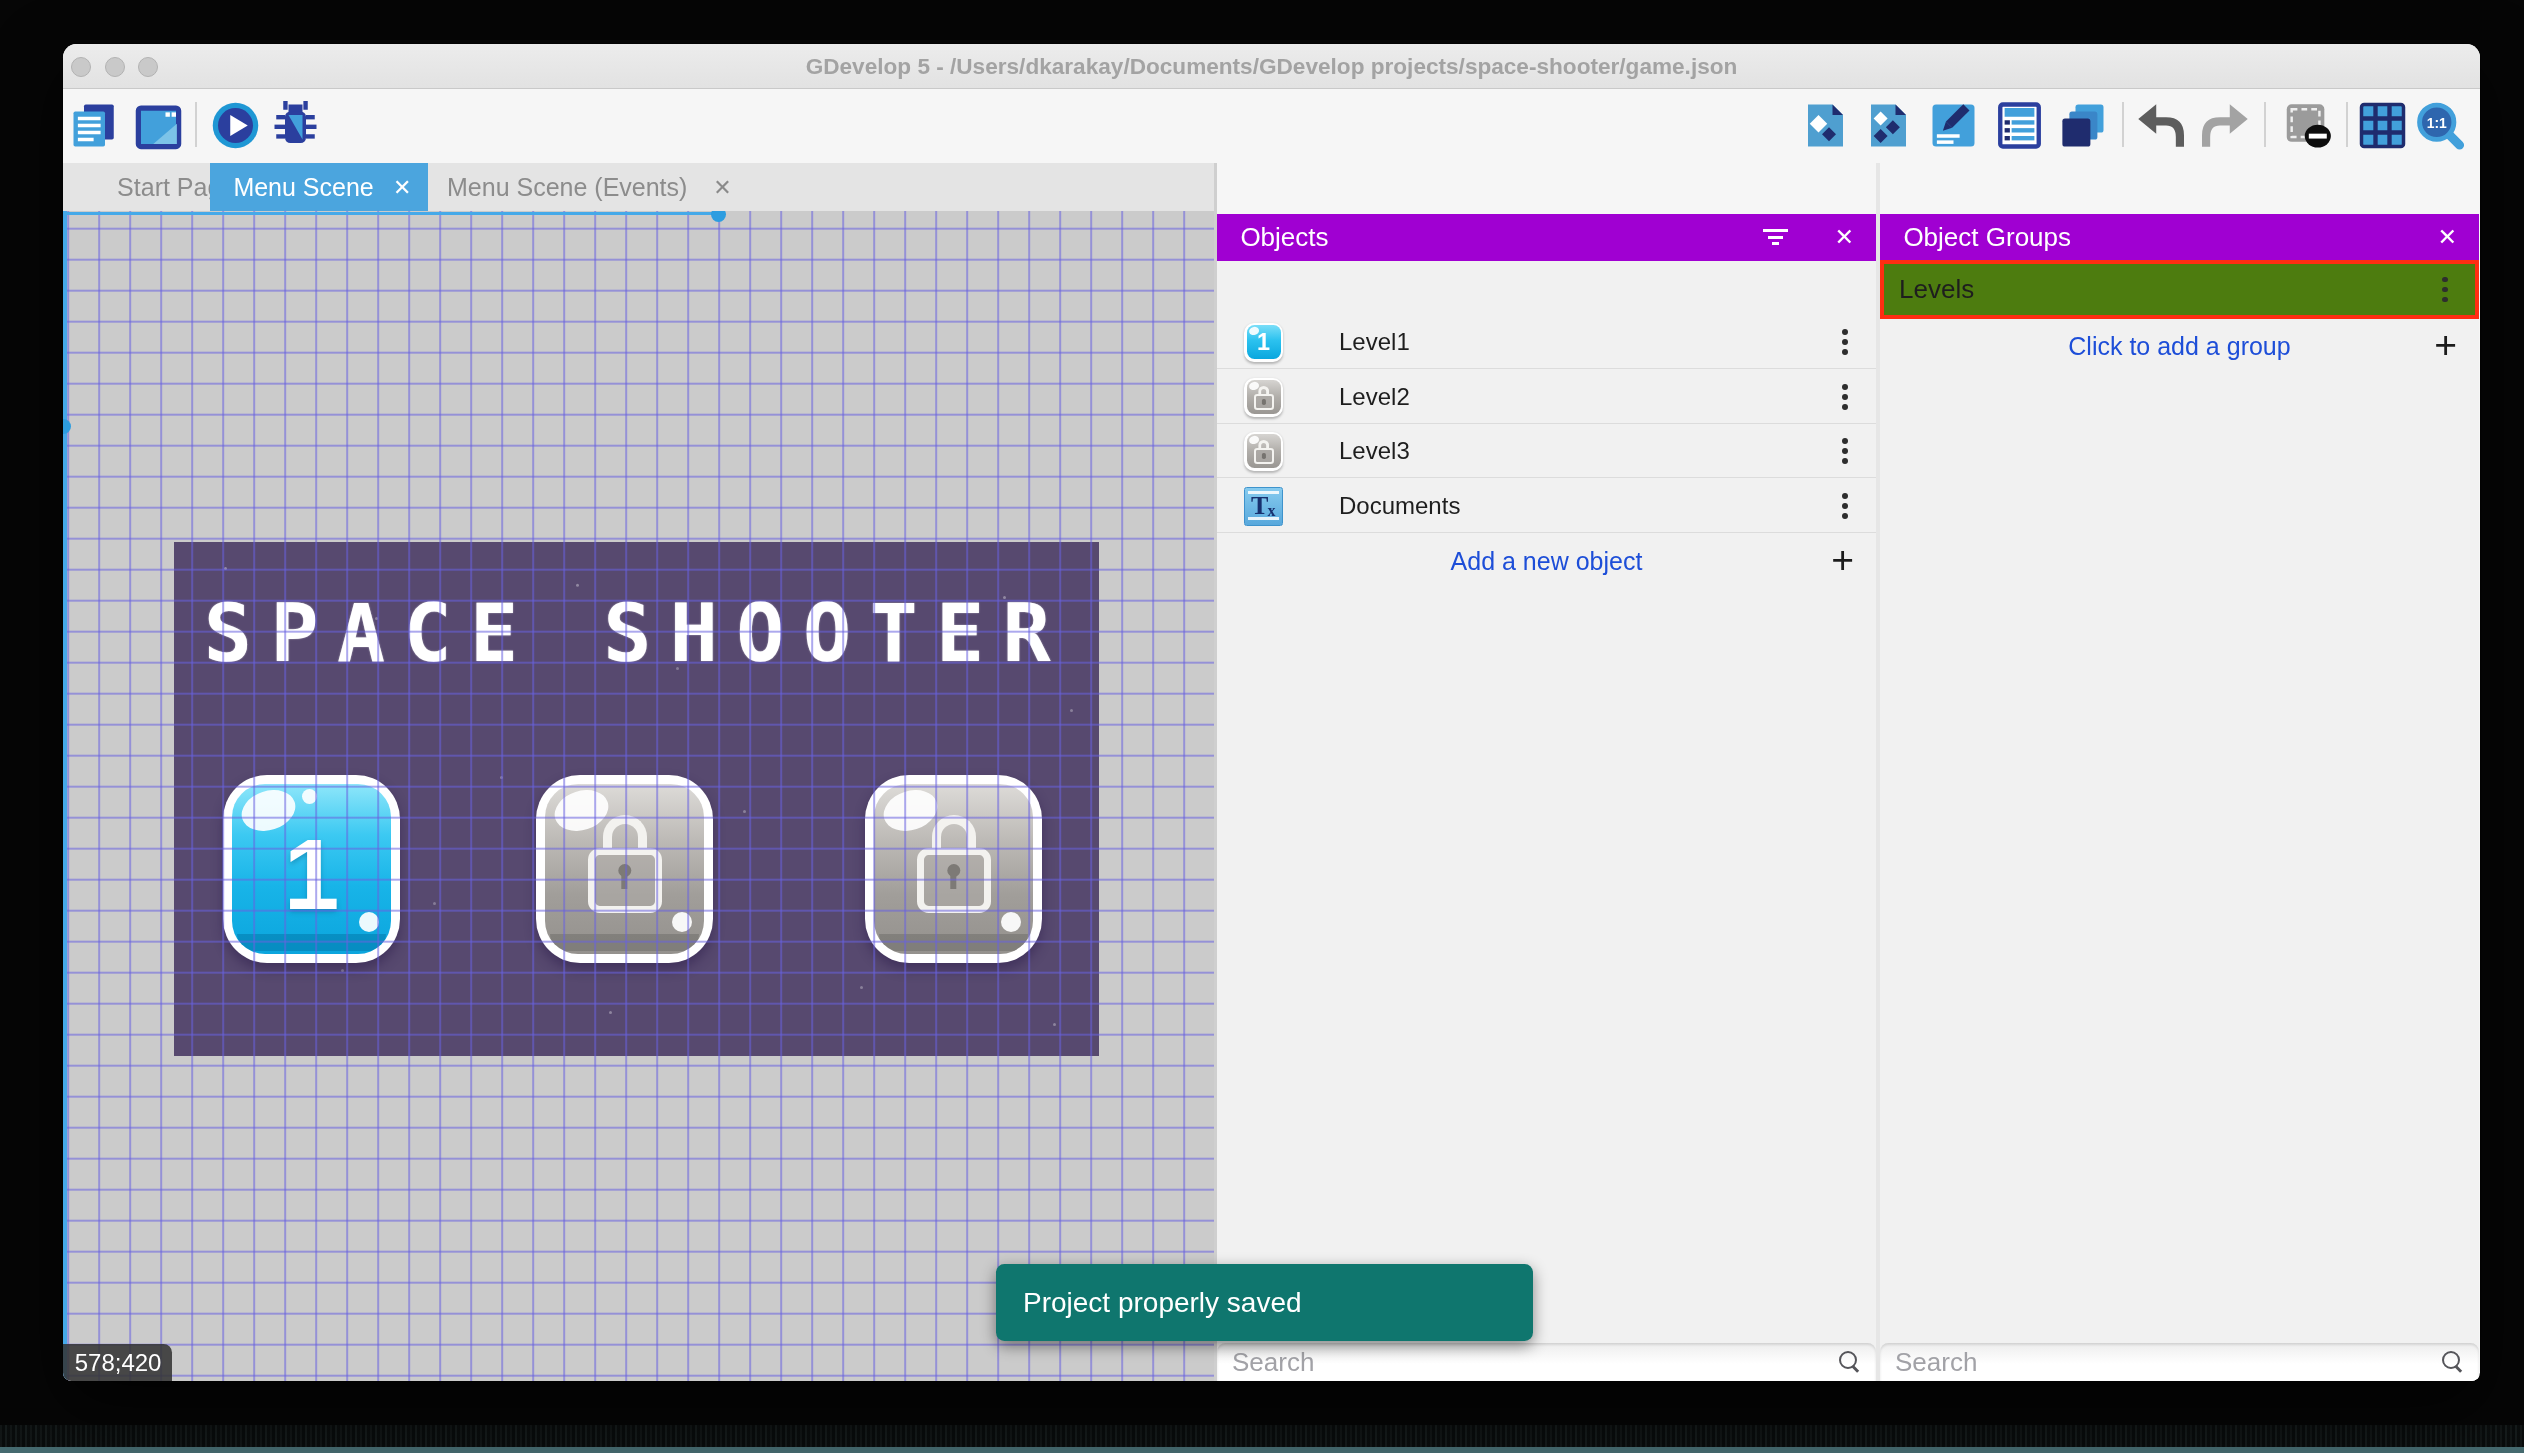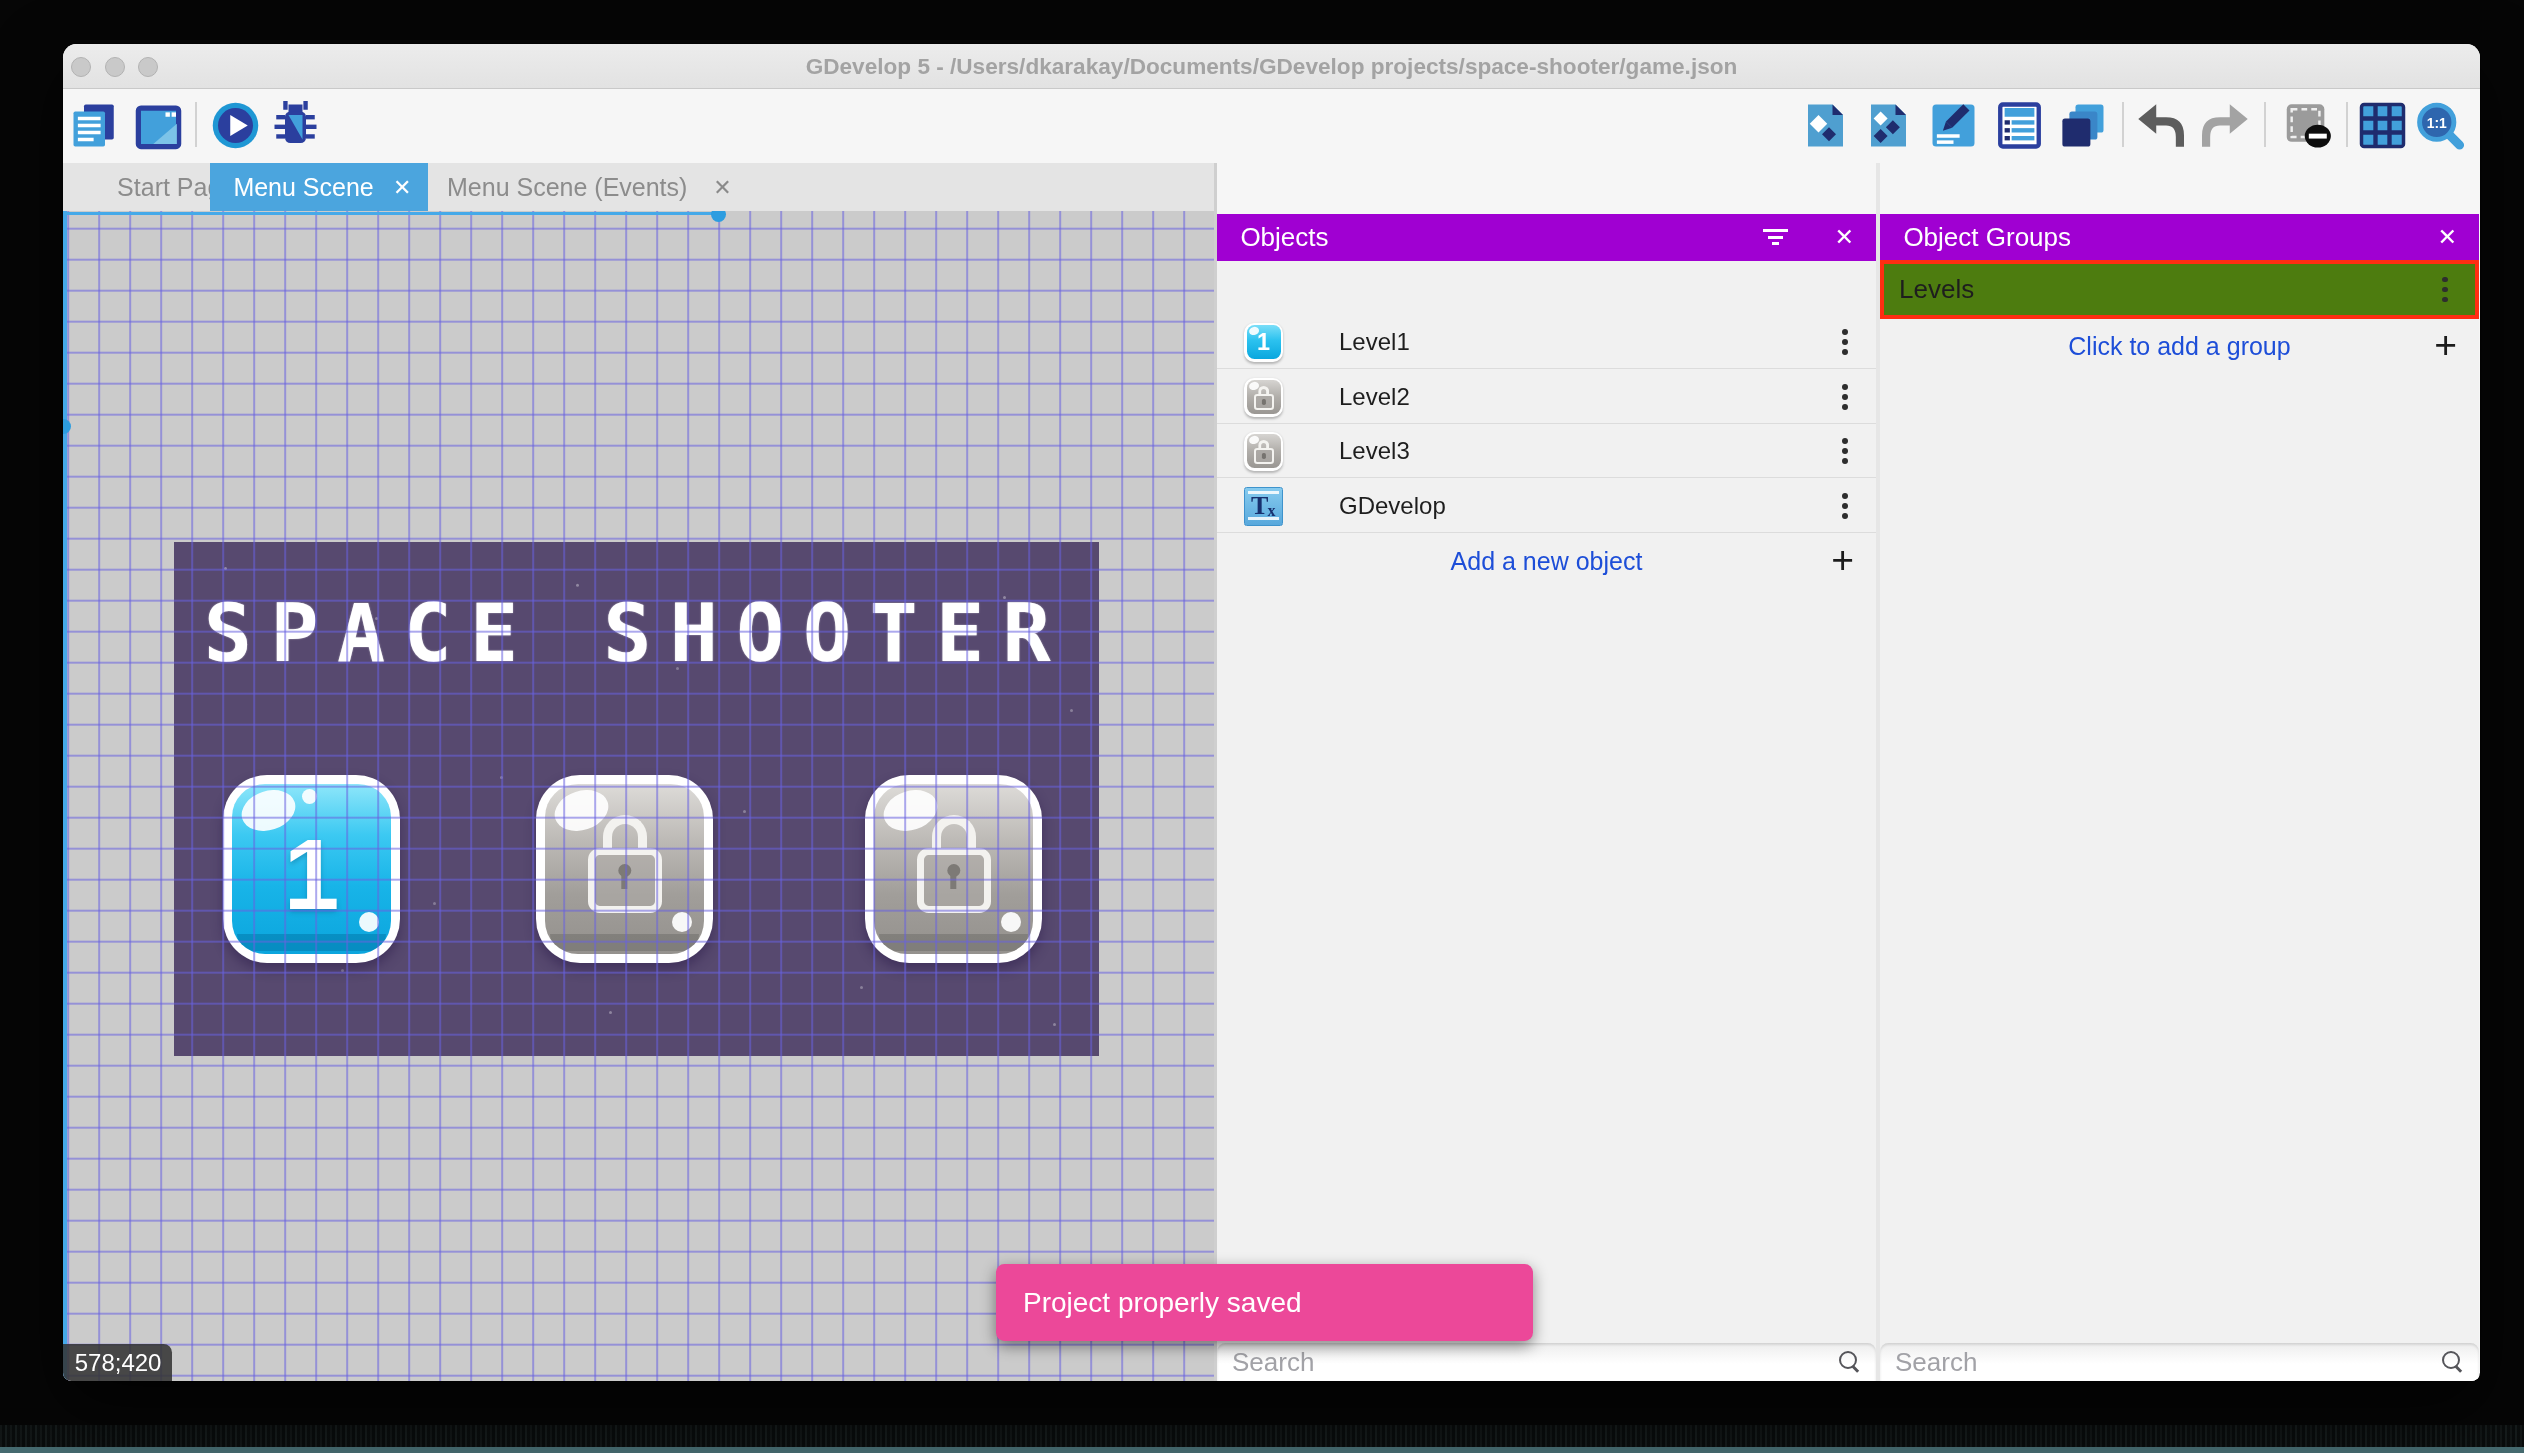--- a/index.html
+++ b/index.html
@@ -112,21 +112,21 @@
   .add-group-row{top:156px;}
 
   .search{position:absolute;left:0;bottom:0;width:100%;height:38px;border:none;outline:none;background:linear-gradient(#ededed,#ffffff 55%);
     font-size:26px;color:#333;padding:0 50px 0 15px;border-radius:8.4px 8.4px 0 0;box-shadow:inset 0 1.7px 2.5px rgba(0,0,0,.12);}
   .search::placeholder{color:#a2a2a7;}
   .mag{position:absolute;right:15px;bottom:8.4px;width:22px;height:22px;pointer-events:none;}
   .mag::before{content:"";position:absolute;left:0;top:0;width:14.2px;height:14.2px;border:2.5px solid #55555a;border-radius:50%;}
   .mag::after{content:"";position:absolute;left:15px;top:14.2px;width:2.5px;height:8.4px;background:#55555a;transform:rotate(-45deg);}
 
   
-  .toast{position:absolute;left:933px;top:1220px;width:537px;height:77px;background:#ec4899;border-radius:8.4px;z-index:60;
+  .toast{position:absolute;left:933px;top:1220px;width:537px;height:77px;background:#0f766e;border-radius:8.4px;z-index:60;
     color:#fff;font-size:28px;line-height:77px;padding-left:27px;box-shadow:0 5px 15px rgba(0,0,0,.45);}
 </style>
 </head>
 <body>
 
 <div class="bg-noise"></div>
 <div class="bg-teal"></div>
 
 <div class="win">
 
@@ -342,21 +342,21 @@
       <div class="obj-label">Level3</div>
       <span class="kebab"></span>
     </div>
     <div class="obj-row" style="top:316px">
       <div class="thumb thumb-text">
         <u class="tt-top"></u>
           <u class="tt-bot"></u>
         <span class="tt-T">T</span>
           <span class="tt-x">x</span>
       </div>
-      <div class="obj-label">GDevelop</div>
+      <div class="obj-label">Documents</div>
       <span class="kebab"></span>
     </div>
     <div class="add-row" style="top:371px">
       <div class="add-label">Add a new object</div>
       <span class="add-plus">+</span>
     </div>
 
     <input class="search" placeholder="Search" style="">
     <span class="mag"></span>
   </div>

